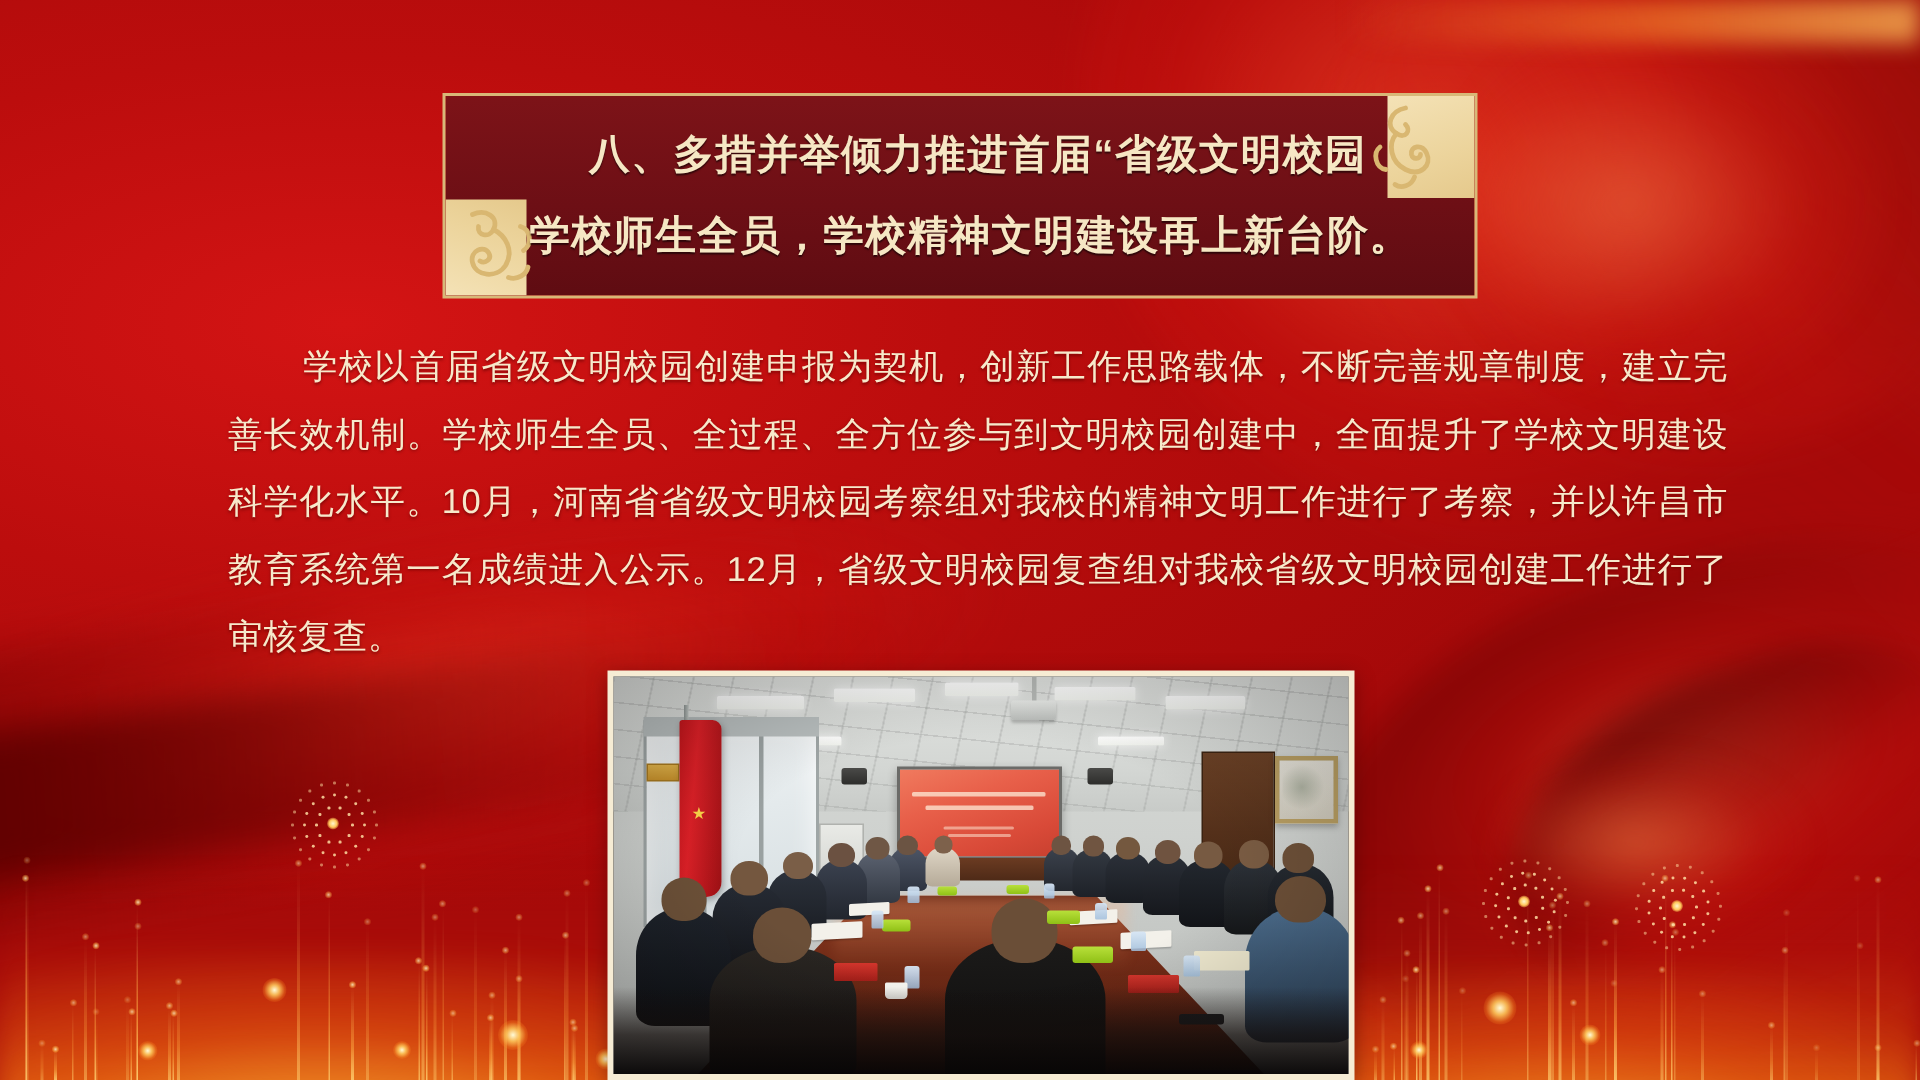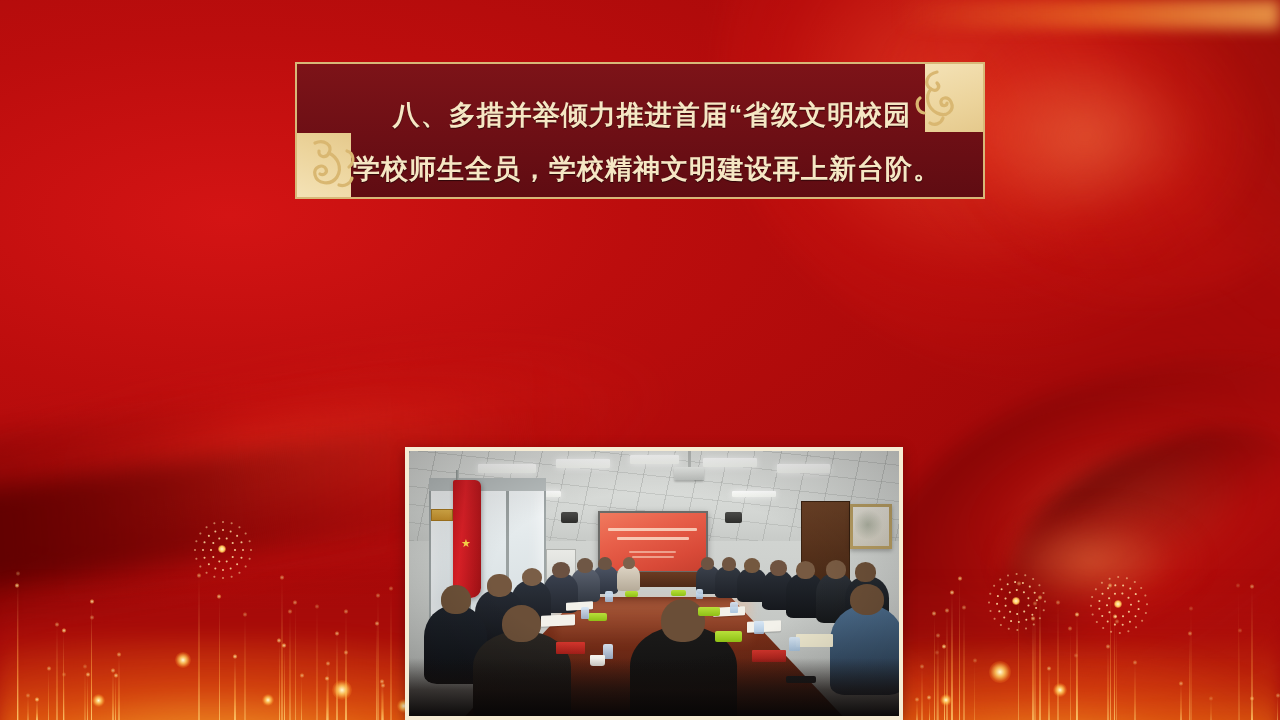--- a/index.html
+++ b/index.html
@@ -164,21 +164,21 @@
     position: absolute;
     width: 54px; height: 62px;
     color: #d9b771;
   }
   .orn.tr { right: 22px; top: 4px; }
   .orn.bl { left: 10px; bottom: 6px; }
   .orn svg { width: 100%; height: 100%; display: block; }
 
   .title-text {
     position: relative; z-index: 3;
-    padding: 24px 30px 0 36px;
+    padding: 12px 30px 0 36px;
     text-align: center;
   }
   .title-line {
     font-size: 27px;
     font-weight: bold;
     letter-spacing: 1px;
     line-height: 54px;
     color: #f6e7c4;
     text-shadow: 0 1px 1px rgba(0,0,0,0.55);
     white-space: nowrap;
@@ -645,20 +645,21 @@
         <path d="M32 56 C38 58, 44 54, 45 49"></path>
       </svg>
     </span>
 
     <div class="title-text">
       <div class="title-line l1">八、多措并举倾力推进首届“省级文明校园</div>
       <div class="title-line l2">学校师生全员，学校精神文明建设再上新台阶。</div>
     </div>
   </div>
 
+  <div class="body-text">学校以首届省级文明校园创建申报为契机，创新工作思路载体，不断完善规章制度，建立完善长效机制。学校师生全员、全过程、全方位参与到文明校园创建中，全面提升了学校文明建设科学化水平。10月，河南省省级文明校园考察组对我校的精神文明工作进行了考察，并以许昌市教育系统第一名成绩进入公示。12月，省级文明校园复查组对我校省级文明校园创建工作进行了审核复查。</div>
 
   <div class="photo-frame">
     <div class="photo">
       <div class="room-wall"></div>
       <div class="ceiling">
           <div class="ceil-grid"></div>
         </div>
 
       <div class="ceil-light" style="left:14%; top:5%;  width:12%;"></div>
       <div class="ceil-light" style="left:30%; top:3%;  width:11%;"></div>

